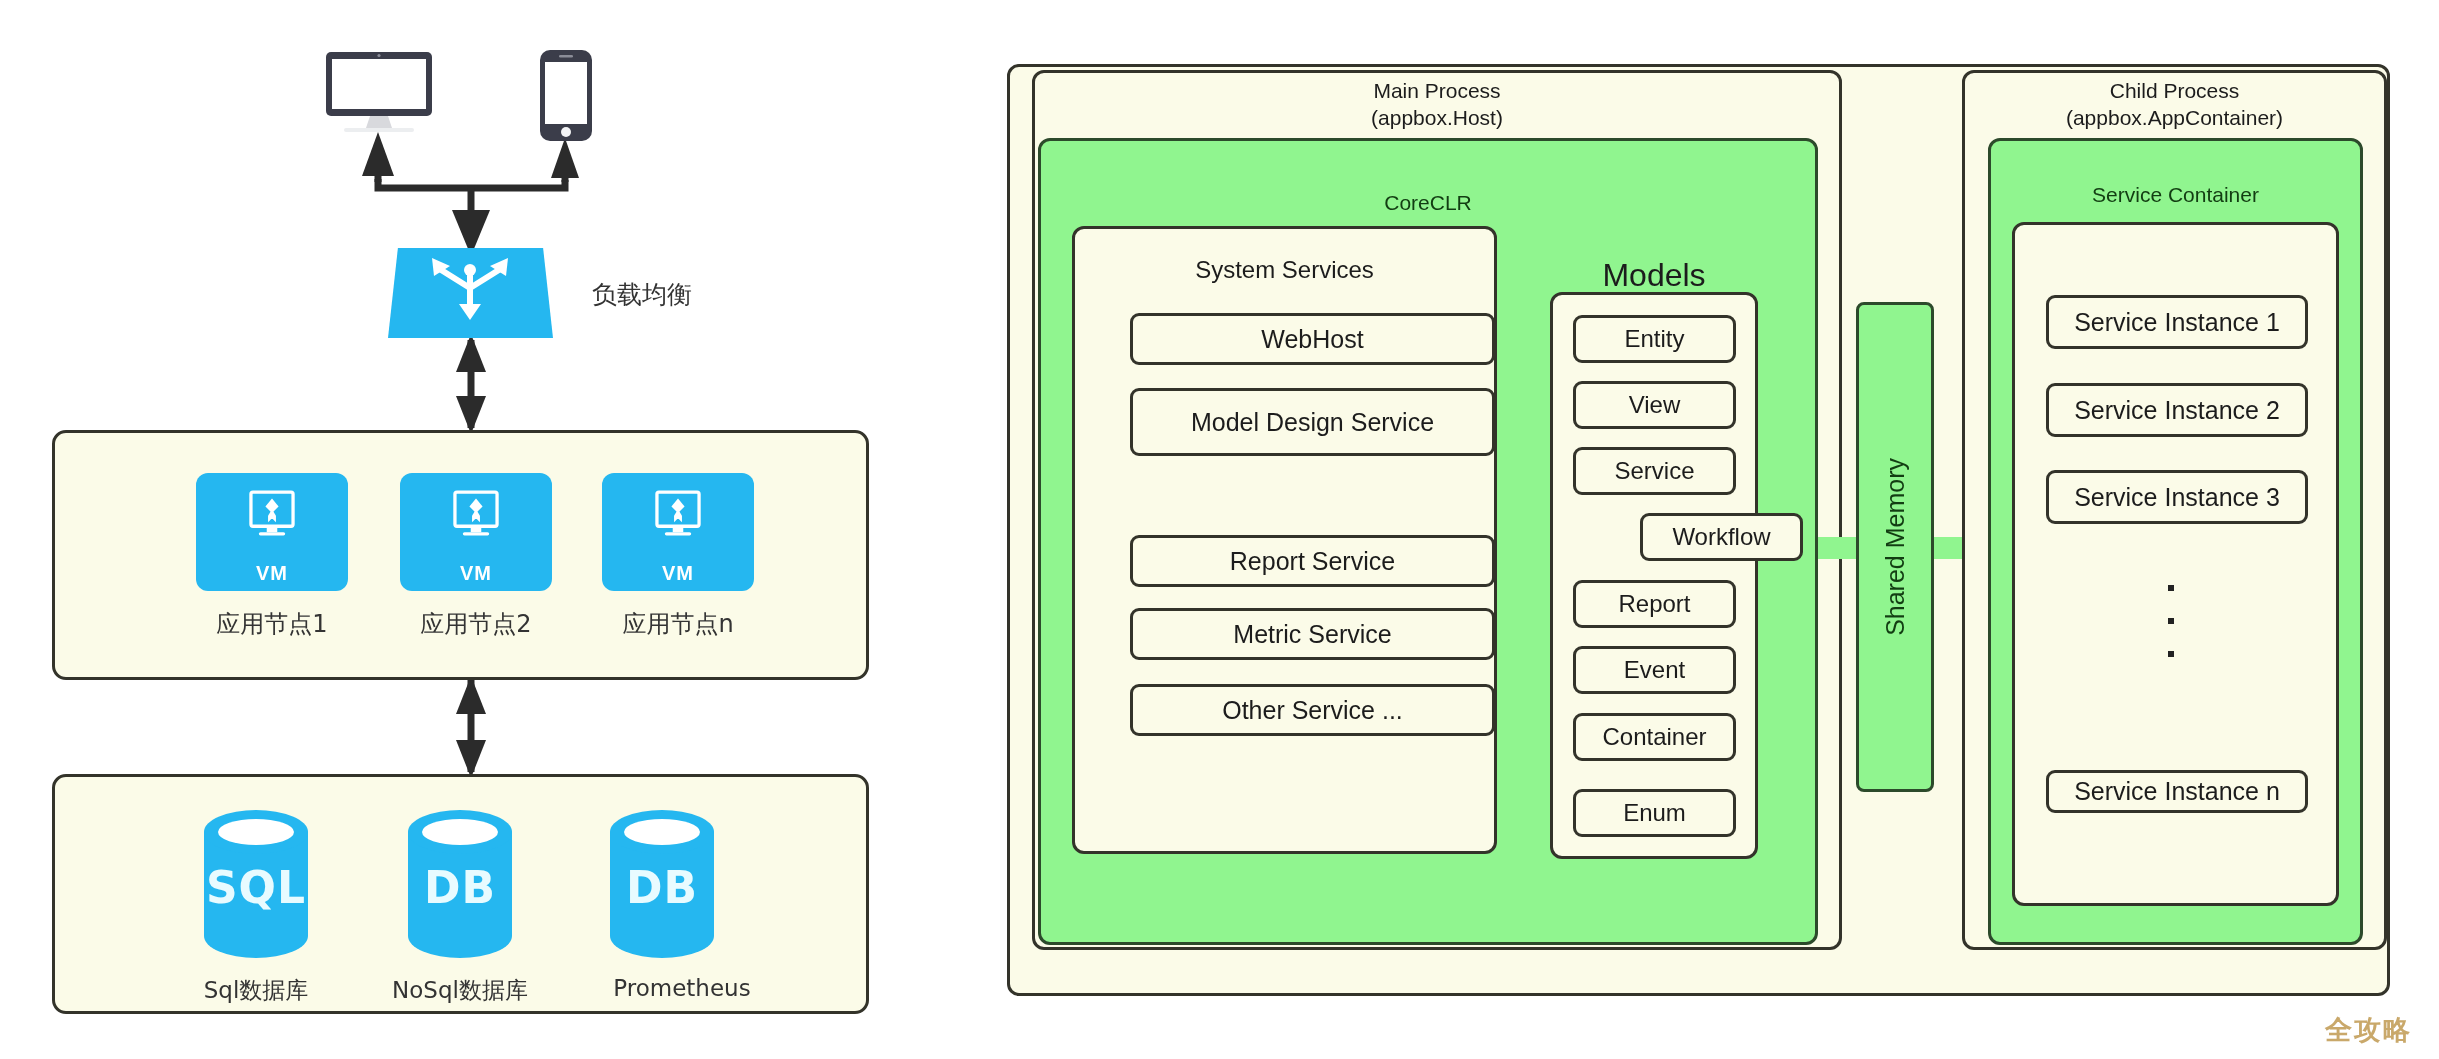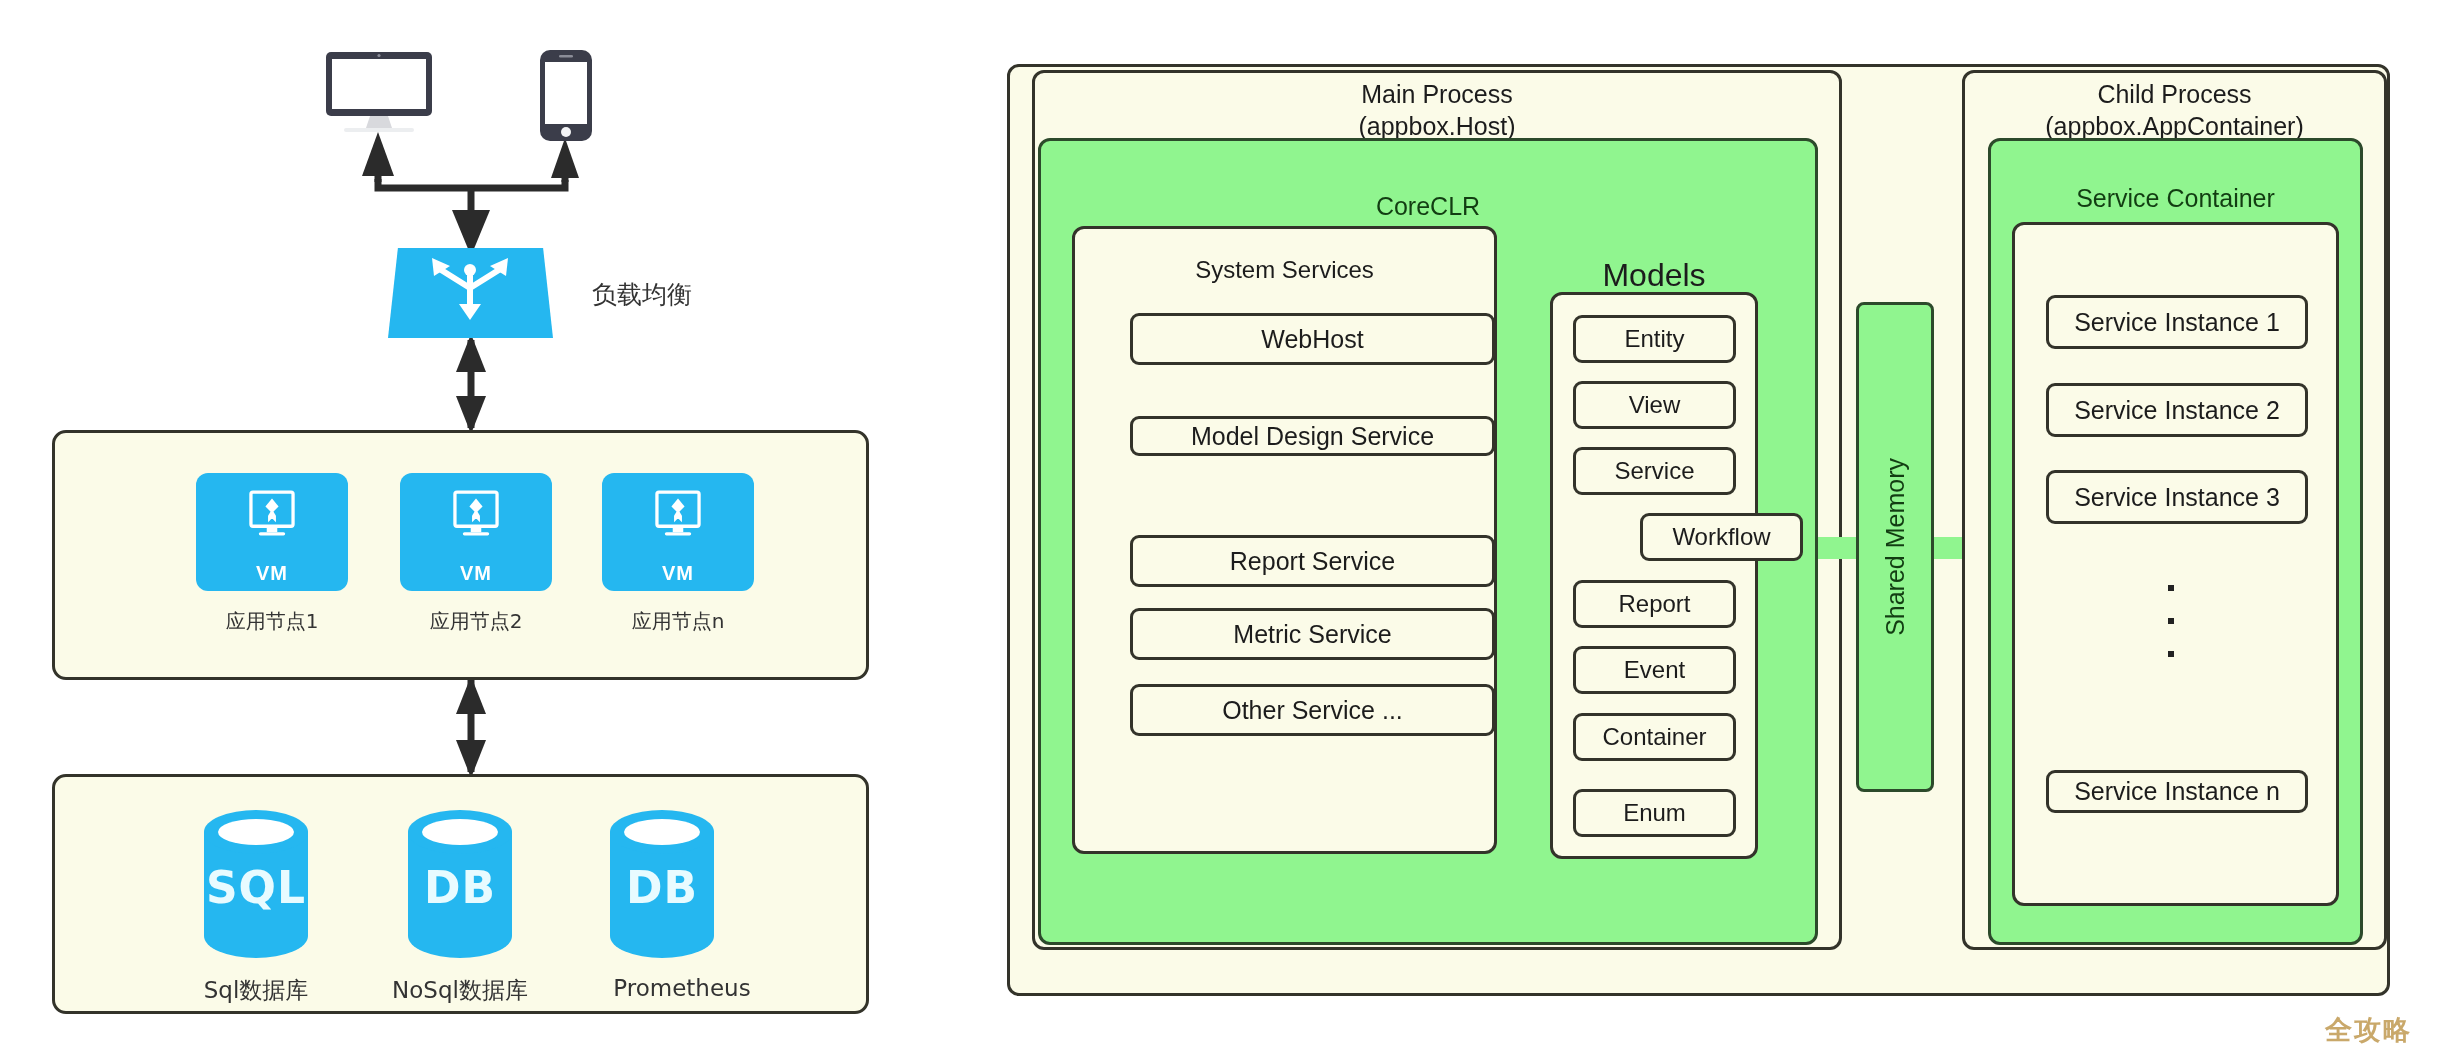--- a/index.html
+++ b/index.html
@@ -54,21 +54,21 @@
   }
   .tile .vm-text {
     color: #ffffff;
     font-size: 20px;
     font-weight: bold;
     letter-spacing: 1px;
     margin-top: 4px;
   }
   .node-label, .db-label {
     position: absolute;
-    font-size: 20px;
+    font-size: 24px;
     color: #333333;
     white-space: nowrap;
     text-align: center;
     font-family: "DejaVu Sans", "Liberation Sans", sans-serif;
   }
   .db-label { font-size: 23px; }
 
   .db-cyl {
     position: absolute;
     display: flex;
@@ -97,21 +97,21 @@
   .panel-green {
     position: absolute;
     background: #90f58f;
     border: 3px solid #2c4a2b;
     border-radius: 12px;
   }
   .panel-title {
     position: absolute;
     width: 100%;
     text-align: center;
-    font-size: 25px;
+    font-size: 21px;
     color: #1c1c1c;
     line-height: 1.28;
     font-family: "Liberation Sans", "DejaVu Sans", sans-serif;
   }
   .panel-title.green-t { color: #123d12; }
 
   .chip {
     position: absolute;
     background: #fbfbe8;
     border: 3px solid #33332a;
@@ -325,21 +325,21 @@
     <span>(appbox.Host)</span>
   </div>
 
   <div class="panel-green" style="left:1038px;top:138px;width:780px;height:807px;"></div>
   <div class="panel-title green-t" style="left:1038px;top:190px;width:780px;">CoreCLR</div>
 
   <div class="panel" style="left:1072px;top:226px;width:425px;height:628px;"></div>
   <div class="panel-title" style="left:1072px;top:255px;width:425px;font-size:24px;">System Services</div>
 
   <div class="chip" style="left:1130px;top:313px;width:365px;height:52px;">WebHost</div>
-  <div class="chip" style="left:1130px;top:388px;width:365px;height:40px;margin-top:28px;">Model Design Service</div>
+  <div class="chip" style="left:1130px;top:388px;width:365px;height:68px;">Model Design Service</div>
   <div class="chip" style="left:1130px;top:535px;width:365px;height:52px;">Report Service</div>
   <div class="chip" style="left:1130px;top:608px;width:365px;height:52px;">Metric Service</div>
   <div class="chip" style="left:1130px;top:684px;width:365px;height:52px;">Other Service ...</div>
 
   <div class="panel" style="left:1550px;top:292px;width:208px;height:567px;"></div>
   <div class="panel-title" style="left:1550px;top:255px;width:208px;font-size:32px;">Models</div>
 
   <div class="chip small" style="left:1573px;top:315px;width:163px;height:48px;">Entity</div>
   <div class="chip small" style="left:1573px;top:381px;width:163px;height:48px;">View</div>
   <div class="chip small" style="left:1573px;top:447px;width:163px;height:48px;">Service</div>

